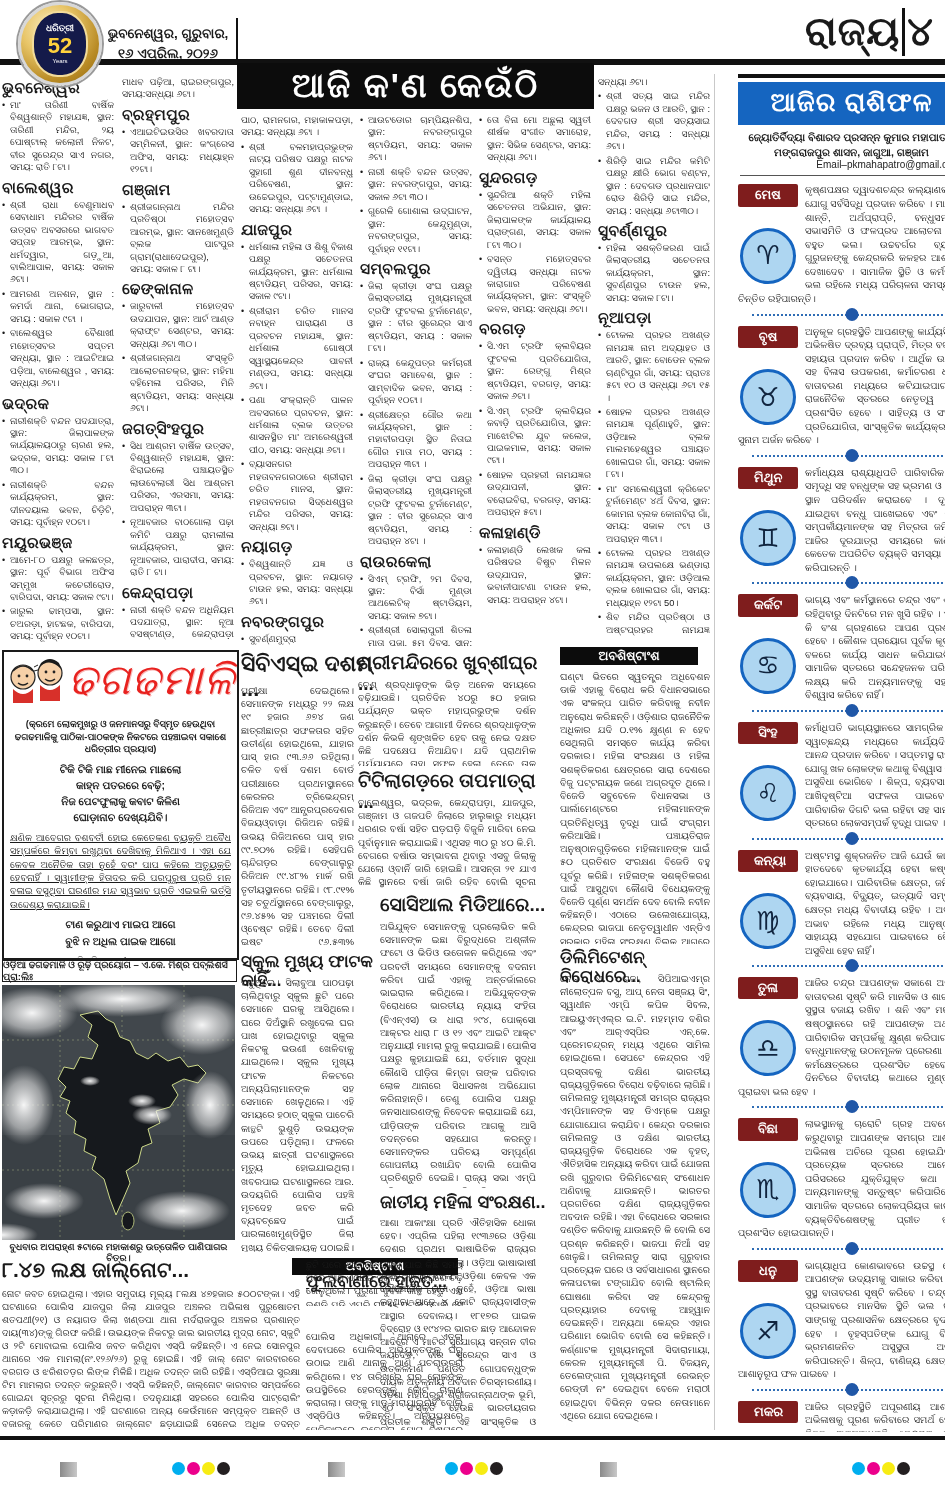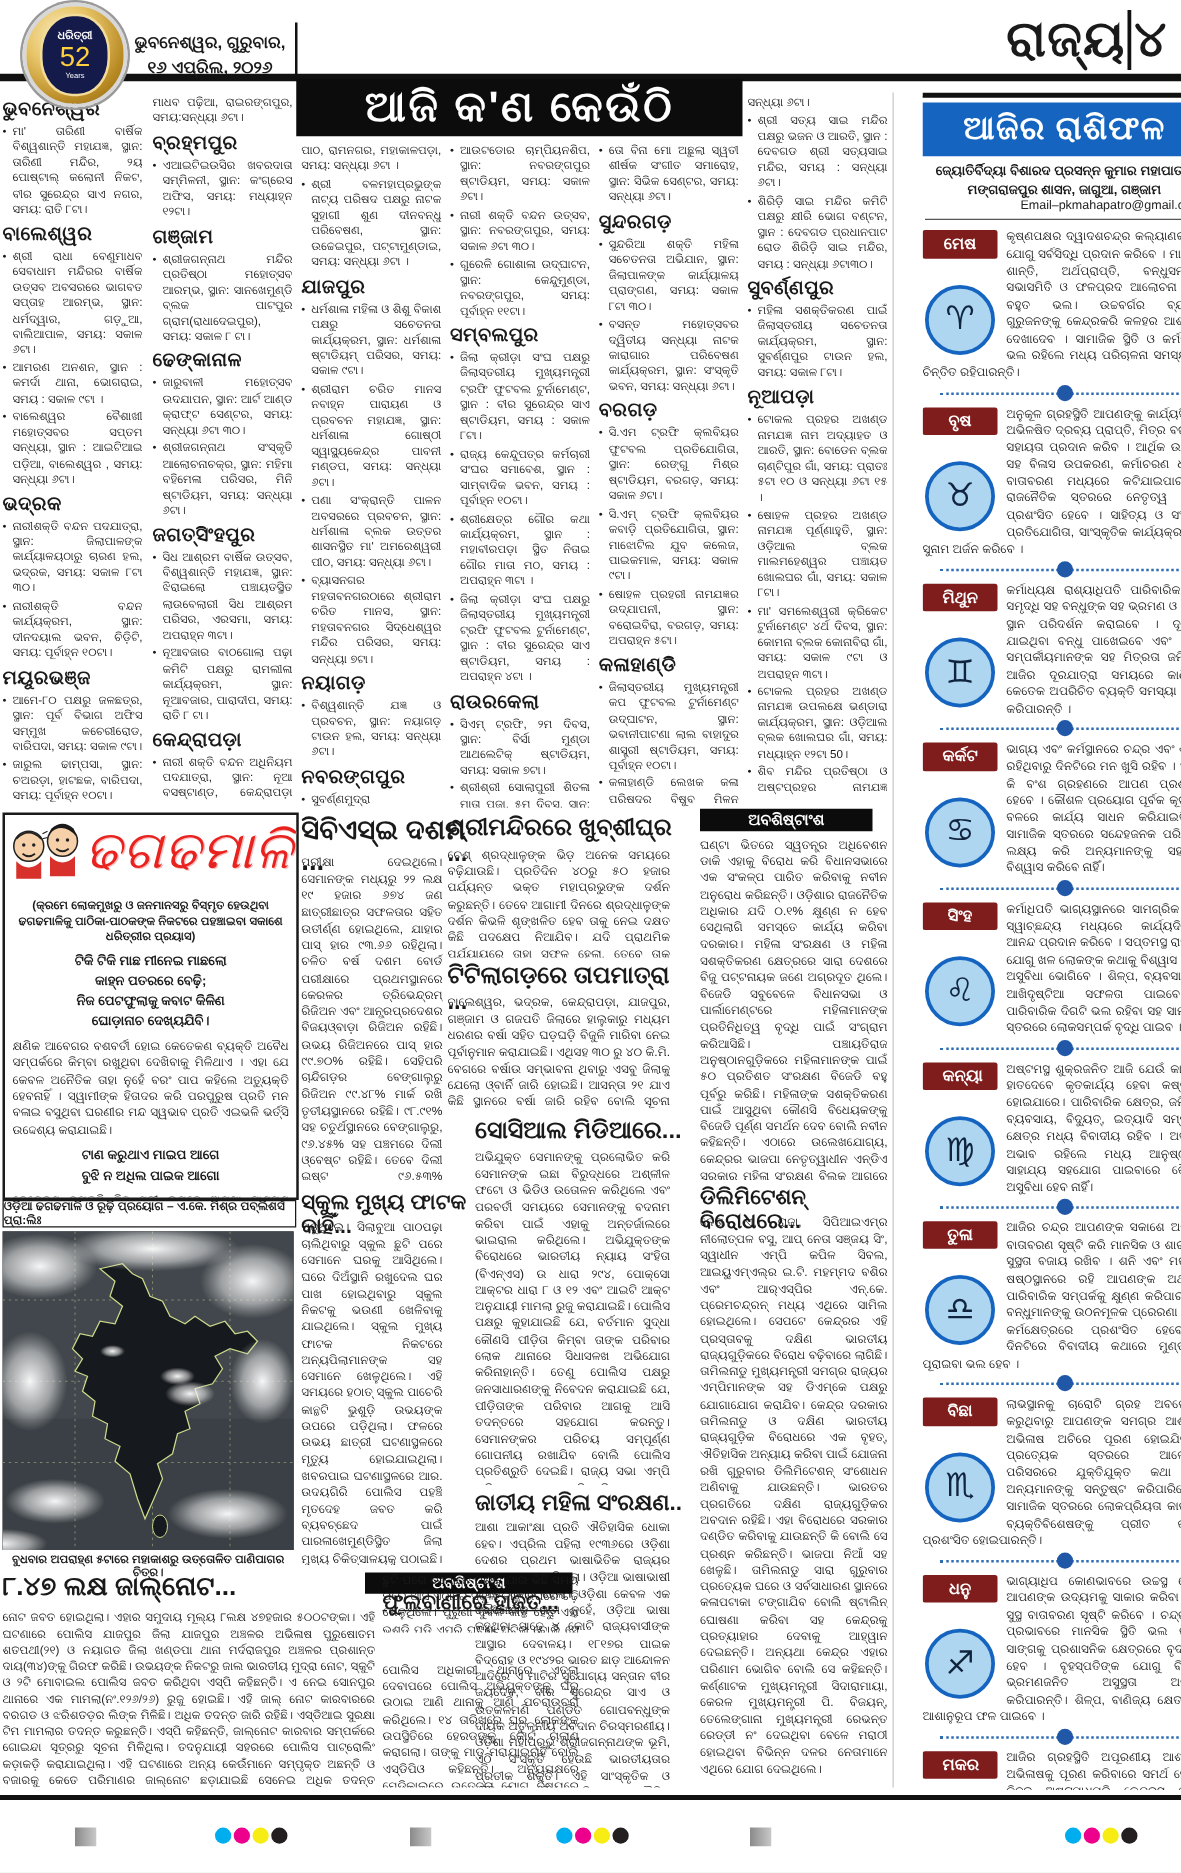--- a/index.html
+++ b/index.html
@@ -7,21 +7,21 @@
   #page{position:relative;width:945px;height:1498px;background:#fff;margin:0 auto;overflow:hidden;color:#1a1a1a;}
   .abs{position:absolute;}
   
   #toprule{left:0;top:59px;width:945px;height:6px;background:#111;}
   #logo{left:18px;top:2px;width:78px;height:78px;border-radius:50%;
     background:radial-gradient(circle at 35% 30%,#f9ecc0 0%,#e8c568 35%,#b88a24 70%,#8a6410 100%);
     border:3px solid #d8d8d8;box-shadow:0 0 0 2px #9a9a9a;z-index:5;display:flex;align-items:center;justify-content:center;}
   #logo-inner{width:52px;height:62px;border-radius:46%;background:#141a4a;border:2px solid #f3dc9a;
     display:flex;flex-direction:column;align-items:center;justify-content:center;line-height:1;}
   #logo-inner .l1{color:#fff;font-size:9px;font-weight:bold;}
-  #logo-inner .l2{color:#ffd23d;font-size:22px;font-weight:normal;margin:2px 0 1px;}
+  #logo-inner .l2{color:#ffd23d;font-size:22px;font-weight:bold;margin:2px 0 1px;}
   #logo-inner .l3{color:#fff;font-size:6px;}
   #dateline{left:106px;top:24px;width:124px;font-weight:bold;font-size:13.5px;line-height:1.45;text-align:center;}
   #date-divider{left:236px;top:18px;width:2px;height:42px;background:#111;}
   #section-wrap{right:12px;top:8px;display:flex;align-items:center;gap:2px;}
   #section-title{font-size:40px;font-weight:bold;letter-spacing:1px;}
   #section-bar{width:3px;height:48px;background:#111;}
   #page-no{font-size:40px;font-weight:bold;}
   
   #headline-bar{left:237px;top:63px;width:357px;height:46px;background:#0c0c0c;color:#fff;
     display:flex;align-items:center;justify-content:center;font-size:34px;font-weight:bold;z-index:4;letter-spacing:2px;}
@@ -31,21 +31,21 @@
   .li{padding-left:8px;position:relative;}
   .li::before{content:"•";position:absolute;left:0;top:0;font-size:9px;}
   
   #satire{left:2px;top:650px;width:233px;height:306px;border:2px solid #1a1a1a;overflow:hidden;background:#fff;}
   #satire-head{position:relative;height:66px;}
   #satire-title{position:absolute;left:64px;top:4px;color:#e8221f;font-size:42px;font-weight:normal;
     font-style:italic;letter-spacing:1px;text-shadow:1px 1px 0 #f9b9b8;}
   #satire-cartoon{position:absolute;left:3px;top:3px;}
   .sat-sub{font-size:9.3px;font-weight:bold;text-align:center;line-height:1.35;padding:0 6px;}
   .sat-verse{font-size:10.5px;font-weight:bold;text-align:center;line-height:1.55;margin:5px 0;}
-  .sat-para{font-size:9.6px;text-align:justify;line-height:1.4;padding:0 6px;margin:3px 0;}
+  .sat-para{font-size:9.6px;text-align:justify;line-height:1.4;padding:0 6px;margin:3px 0;text-decoration:underline;}
   #satire-credit{left:2px;top:960px;width:233px;height:20px;border:1.5px solid #1a1a1a;
     display:flex;align-items:center;justify-content:center;font-size:9.6px;font-weight:bold;}
   
   #satellite{left:2px;top:985px;width:233px;height:255px;overflow:hidden;background:#30363b;}
   #sat-caption{left:0px;top:1242px;width:237px;font-size:9.3px;font-weight:bold;text-align:center;}
   
   .art-h{font-weight:bold;line-height:1.12;}
   .art-b{font-size:9.6px;line-height:1.38;text-align:justify;overflow:hidden;}
   .blacktag{background:#0c0c0c;color:#fff;font-weight:bold;text-align:center;}
   
@@ -157,21 +157,20 @@
   <div class="abs listing-col" style="left:479px;top:114px;width:112px;height:532px;">
       <div class="li">ତୋ ବିନା ମୋ ଅଛୁଲା ସ୍ୱତୀ ଶୀର୍ଷକ ସଂଗୀତ ସମାରୋହ, ସ୍ଥାନ: ସିଭିକ ସେଣ୍ଟର, ସମୟ: ସନ୍ଧ୍ୟା ୬ଟା।</div>
       <div class="lh">ସୁନ୍ଦରଗଡ଼</div>
       <div class="li">ସୁନ୍ଦରିଆ ଶକ୍ତି ମହିଳା ସଚେତନତା ଅଭିଯାନ, ସ୍ଥାନ: ଜିଲାପାଳଙ୍କ କାର୍ଯ୍ୟାଳୟ ପ୍ରାଙ୍ଗଣ, ସମୟ: ସକାଳ ୮ଟା ୩୦।</div>
       <div class="li">ବସନ୍ତ ମହୋତ୍ସବର ଦ୍ୱିତୀୟ ସନ୍ଧ୍ୟା ନାଟକ କାରାଗାର ପରିବେଷଣ କାର୍ଯ୍ୟକ୍ରମ, ସ୍ଥାନ: ସଂସ୍କୃତି ଭବନ, ସମୟ: ସନ୍ଧ୍ୟା ୬ଟା।</div>
       <div class="lh">ବରଗଡ଼</div>
       <div class="li">ସି.ଏମ ଟ୍ରଫି କ୍ଲବିୟର ଫୁଟବଲ ପ୍ରତିଯୋଗିତା, ସ୍ଥାନ: ରେଙ୍ଗୁ ମିଶ୍ର ଷ୍ଟାଡିୟମ, ବରଗଡ଼, ସମୟ: ସକାଳ ୬ଟା।</div>
       <div class="li">ସି.ଏମ୍ ଟ୍ରଫି କ୍ଲବିୟର କବାଡ଼ି ପ୍ରତିଯୋଗିତା, ସ୍ଥାନ: ମାଝୋଟିଲ ଯୁବ କଲେଜ, ପାଇକମାଳ, ସମୟ: ସକାଳ ୯ଟା।</div>
       <div class="li">ଷୋହଳ ପ୍ରହରୀ ନାମଯଜ୍ଞର ଉଦ୍‌ଯାପନୀ, ସ୍ଥାନ: ବରୋଇବିରା, ବରଗଡ଼, ସମୟ: ଅପରାହ୍ନ ୫ଟା।</div>
       <div class="lh">କଳାହାଣ୍ଡି</div>
-      <div class="li">ଜିଲାସ୍ତରୀୟ ମୁଖ୍ୟମନ୍ତ୍ରୀ କପ ଫୁଟବଲ ଟୁର୍ନାମେଣ୍ଟ ଉଦ୍‌ଘାଟନ, ସ୍ଥାନ: ଭବାନୀପାଟଣା ଲାଲ ବାହାଦୁର ଶାସ୍ତ୍ରୀ ଷ୍ଟାଡିୟମ, ସମୟ: ପୂର୍ବାହ୍ନ ୧୦ଟା।</div>
       <div class="li">କଳାହାଣ୍ଡି ଲେଖକ କଳା ପରିଷଦର ବିଷୁବ ମିଳନ ଉଦ୍‌ଯାପନ, ସ୍ଥାନ: ଭବାନୀପାଟଣା ଟାଉନ ହଲ, ସମୟ: ଅପରାହ୍ନ ୪ଟା।</div>
     </div>
   <div class="abs listing-col" style="left:598px;top:76px;width:112px;height:560px;">
       <div class="lp">ସନ୍ଧ୍ୟା ୬ଟା।</div>
       <div class="li">ଶ୍ରୀ ସତ୍ୟ ସାଇ ମନ୍ଦିର ପକ୍ଷରୁ ଭଜନ ଓ ଆରତି, ସ୍ଥାନ : ଦେବଗଡ ଶ୍ରୀ ସତ୍ୟସାଇ ମନ୍ଦିର, ସମୟ : ସନ୍ଧ୍ୟା ୬ଟା।</div>
       <div class="li">ଶିରିଡ଼ି ସାଇ ମନ୍ଦିର କମିଟି ପକ୍ଷରୁ କ୍ଷୀରି ଭୋଗ ବଣ୍ଟନ, ସ୍ଥାନ : ଦେବଗଡ ପ୍ରଧାନପାଟ ରୋଡ ଶିରିଡ଼ି ସାଇ ମନ୍ଦିର, ସମୟ : ସନ୍ଧ୍ୟା ୬ଟା୩୦।</div>
       <div class="lh">ସୁବର୍ଣ୍ଣପୁର</div>
       <div class="li">ମହିଳା ସଶକ୍ତିକରଣ ପାଇଁ ଜିଲାସ୍ତରୀୟ ସଚେତନତା କାର୍ଯ୍ୟକ୍ରମ, ସ୍ଥାନ: ସୁବର୍ଣ୍ଣପୁର ଟାଉନ ହଲ, ସମୟ: ସକାଳ ୮ଟା।</div>
       <div class="lh">ନୂଆପଡ଼ା</div>
       <div class="li">ଟୋକଲ ପ୍ରହର ଅଖଣ୍ଡ ନାମଯଜ୍ଞ ନାମ ଅଦ୍ୟାହତ ଓ ଆରତି, ସ୍ଥାନ: ବୋଡେନ ବ୍ଲକ ଚାଣ୍ଟିପୁର ଗାଁ, ସମୟ: ପ୍ରାତଃ ୫ଟା ୧୦ ଓ ସନ୍ଧ୍ୟା ୬ଟା ୧୫ ।</div>

